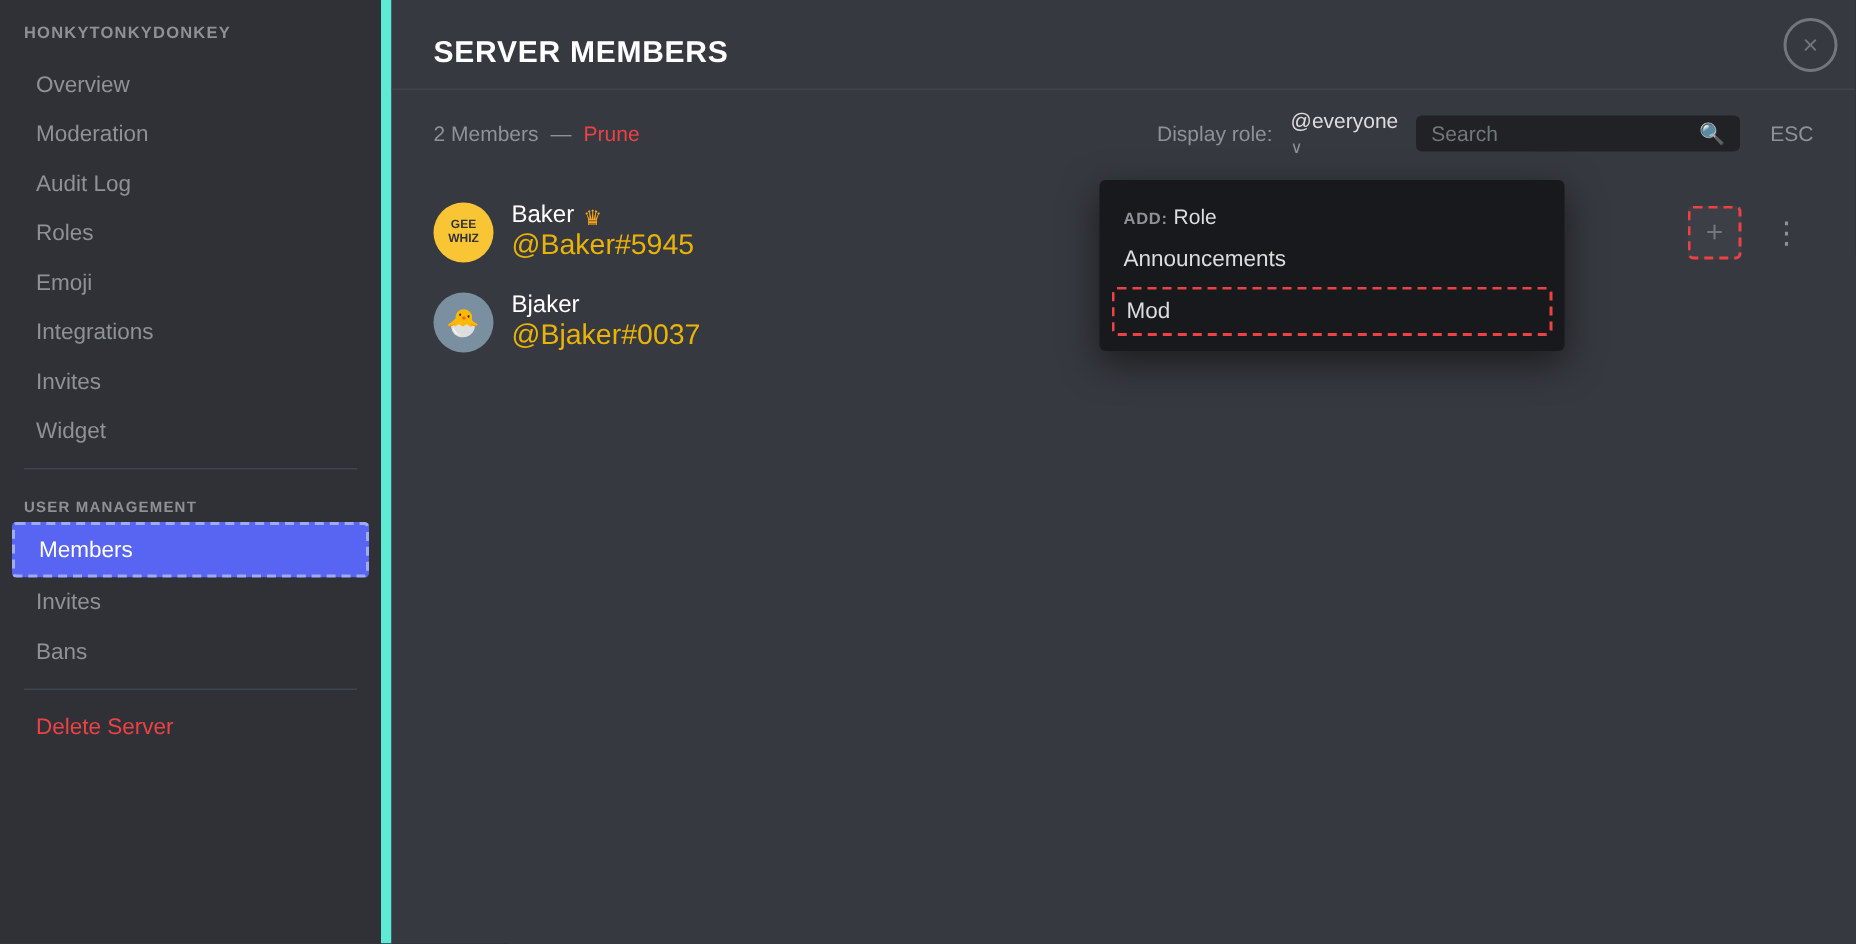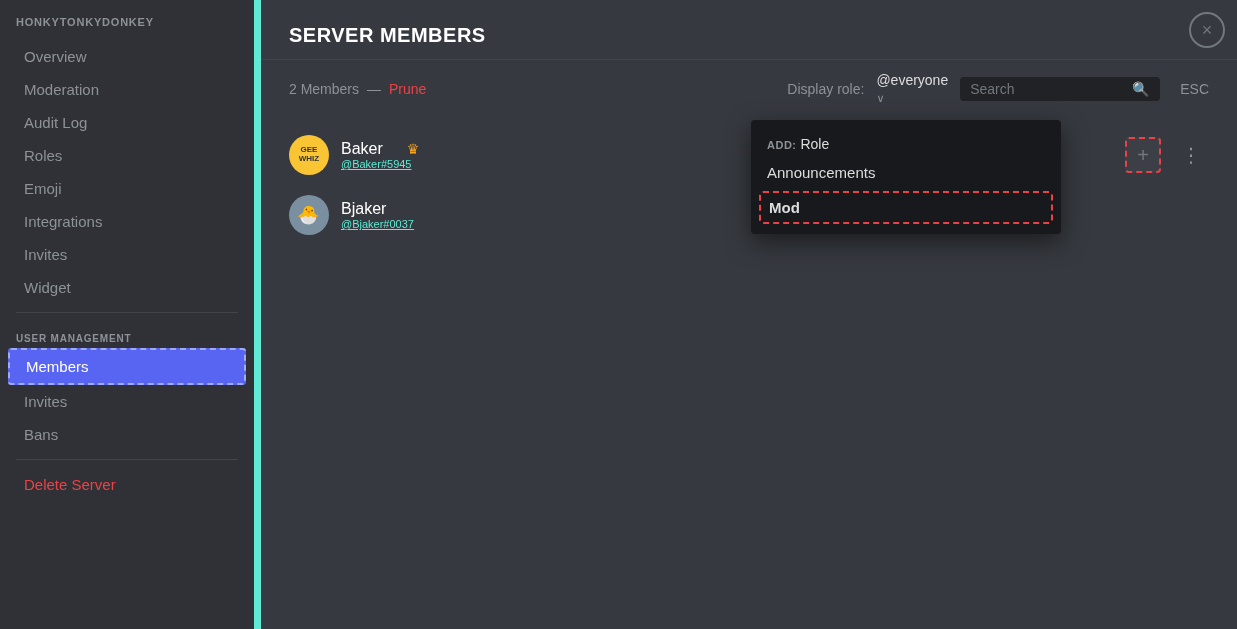--- a/index.html
+++ b/index.html
@@ -134,21 +134,21 @@
       flex-direction: column;
     }
 
     .search-box {
       display: flex;
       align-items: center;
       background: #202225;
       border-radius: 4px;
       padding: 4px 10px;
       gap: 8px;
-      width: 200px;
+      width: 216px;
     }
 
     .search-input {
       background: transparent;
       border: none;
       outline: none;
       color: #dcddde;
       font-size: 14px;
       width: 100%;
     }
@@ -207,28 +207,27 @@
 
     .member-info {
       flex: 1;
     }
 
     .member-name {
       font-size: 16px;
       color: #fff;
       font-weight: 500;
       display: flex;
-      align-items: center;
-      gap: 24px;
+      align-items: flex-end;
+      gap: 6px;
     }
 
     .member-tag {
-      font-size: 11px;
-      color: #5eead4;
-      text-decoration: underline;
+      font-size: 19px;
+      color: #eab308;
     }
 
     .crown-icon {
       font-size: 14px;
       color: #faa61a;
     }
 
     .add-role-btn {
       width: 36px;
       height: 36px;
@@ -252,21 +251,21 @@
       color: #8e9297;
       cursor: pointer;
       font-size: 20px;
       padding: 4px 8px;
     }
 
     
     .dropdown-overlay {
       position: absolute;
       top: 120px;
-      left: 490px;
+      left: 472px;
       width: 310px;
       background: #18191c;
       border-radius: 4px;
       padding: 8px 0;
       z-index: 100;
       box-shadow: 0 8px 24px rgba(0,0,0,0.5);
     }
 
     .dropdown-header {
       padding: 8px 16px 4px 16px;
@@ -295,21 +294,20 @@
       cursor: pointer;
       font-size: 15px;
       color: #dcddde;
     }
 
     .dropdown-item.highlighted {
       border: 2px dashed #ed4245;
       margin: 2px 8px;
       border-radius: 4px;
       padding: 6px 8px;
-      font-weight: bold;
     }
 
     
     .close-btn {
       position: absolute;
       top: 12px;
       right: 12px;
       width: 36px;
       height: 36px;
       border-radius: 50%;

